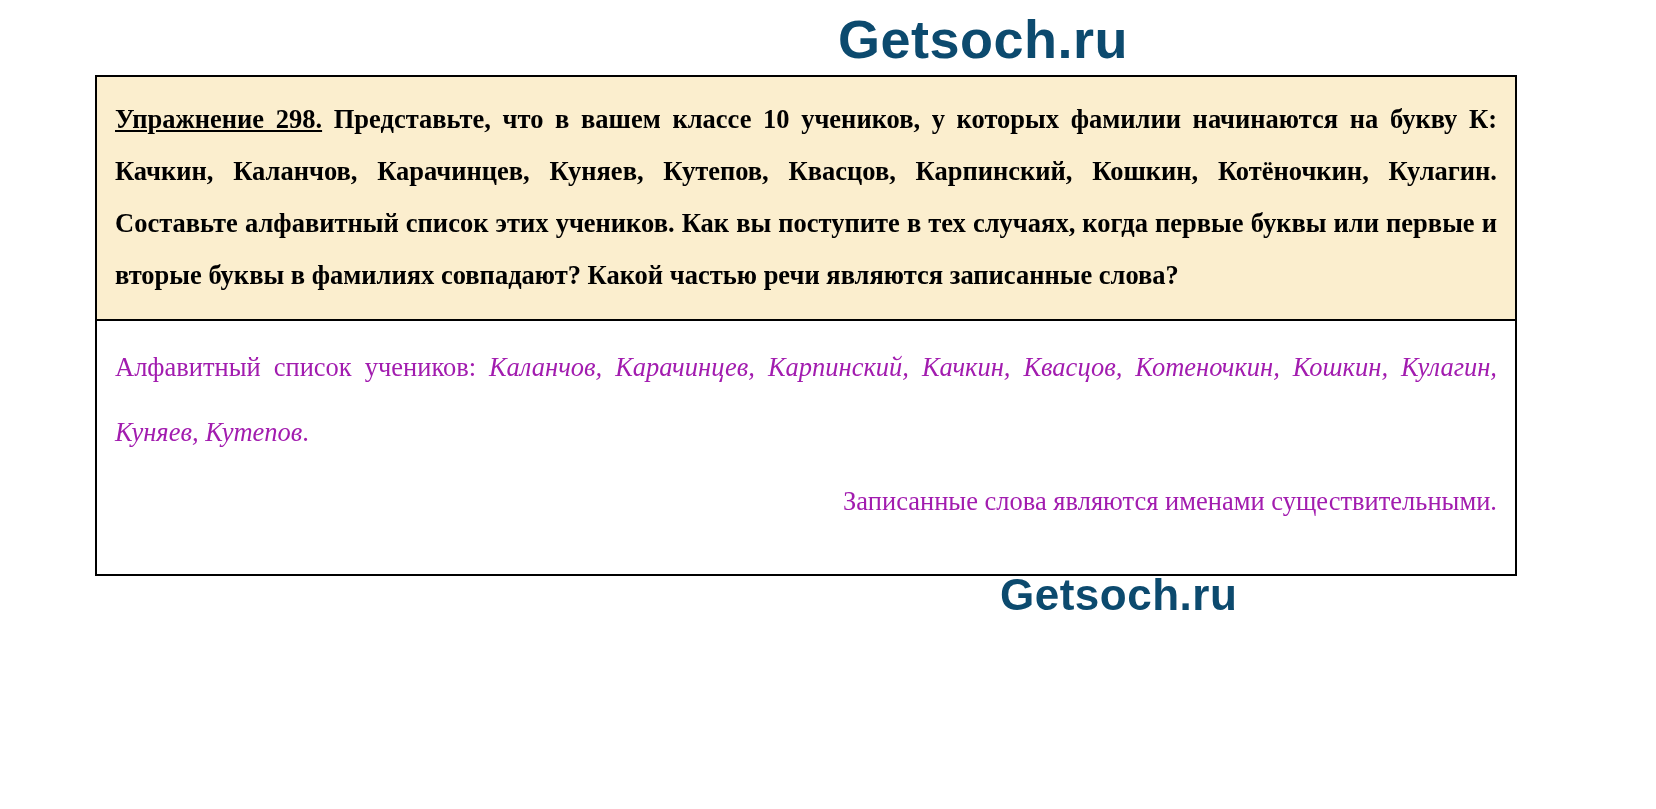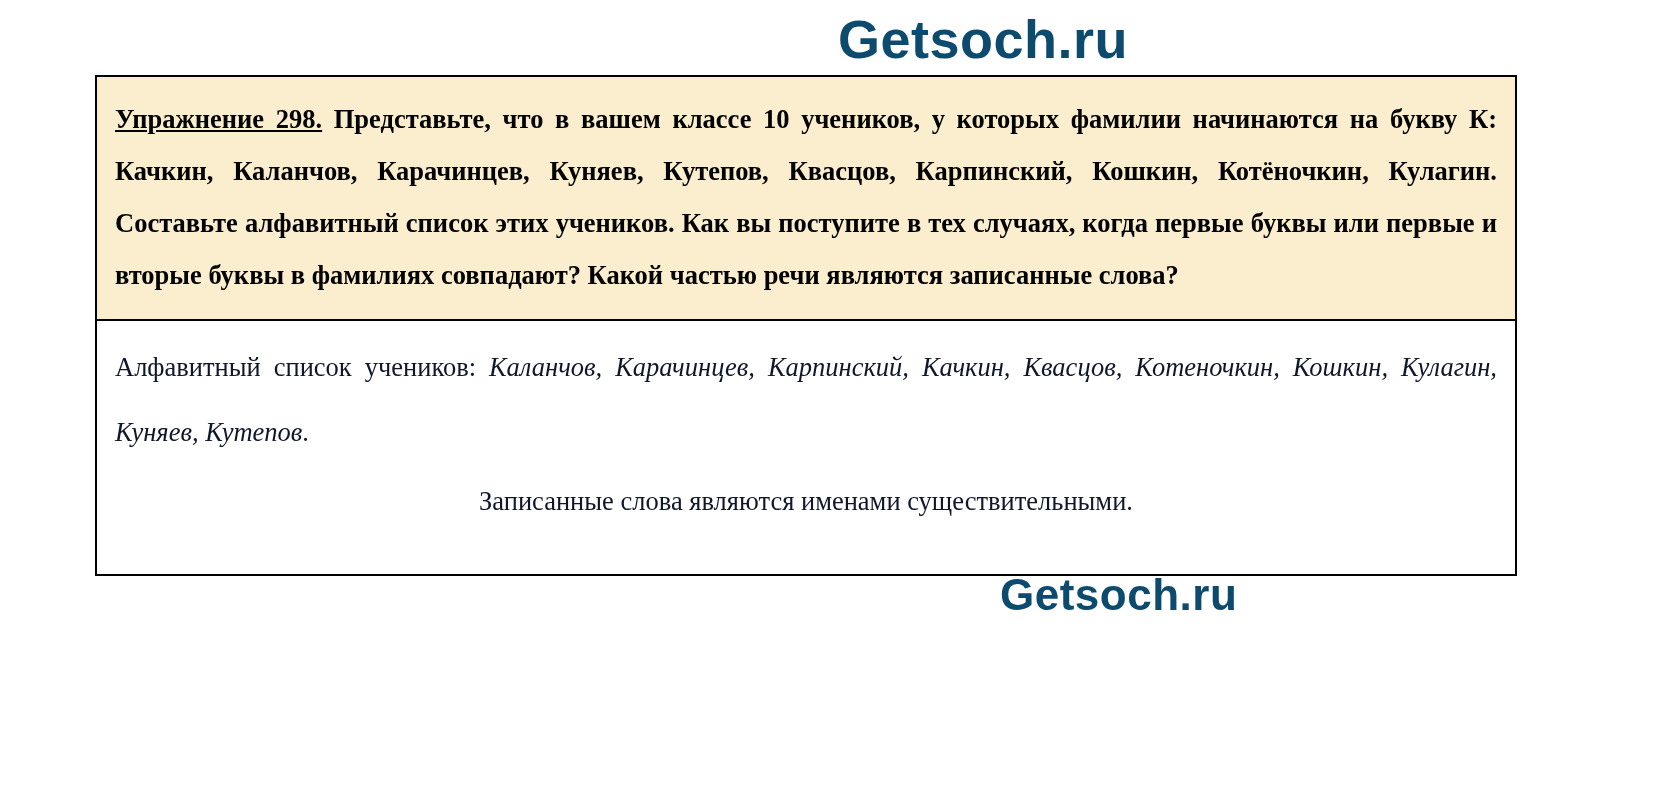--- a/index.html
+++ b/index.html
@@ -75,25 +75,25 @@
     background: #ffffff;
     padding: 14px 18px 40px 18px;
   }
 
   .answer p {
     margin: 0 0 4px 0;
     font-size: 26.5px;
     line-height: 65px;
     text-align: justify;
     text-justify: inter-word;
-    color: #0f172a;
+    color: #a21caf;
   }
   .answer p:last-child {
     margin-bottom: 0;
-    text-align: center;
+    text-align: right;
   }
   .answer .names {
     font-style: italic;
   }
   .answer .line-left {
     text-align: left;
   }
 </style>
 </head>
 <body>

